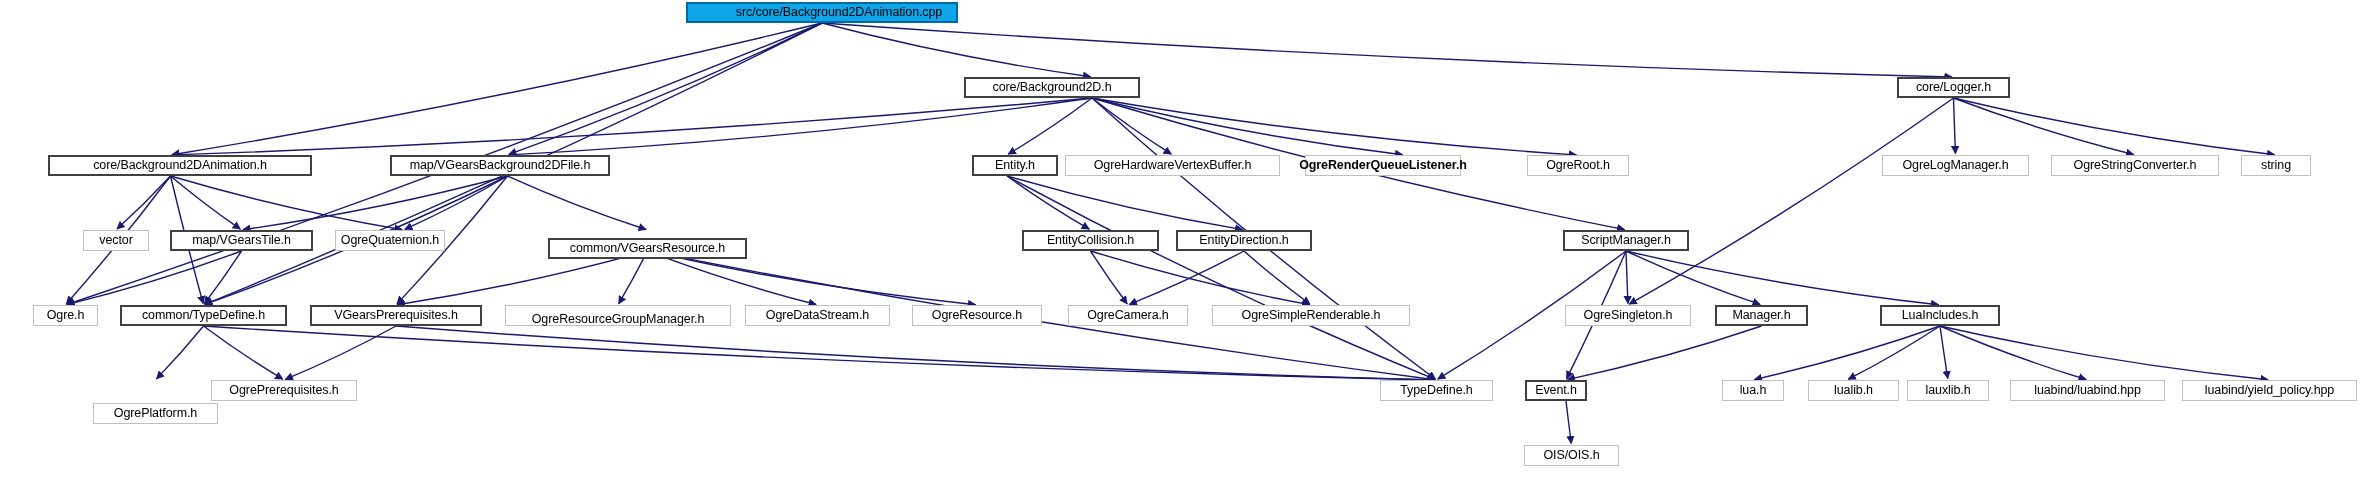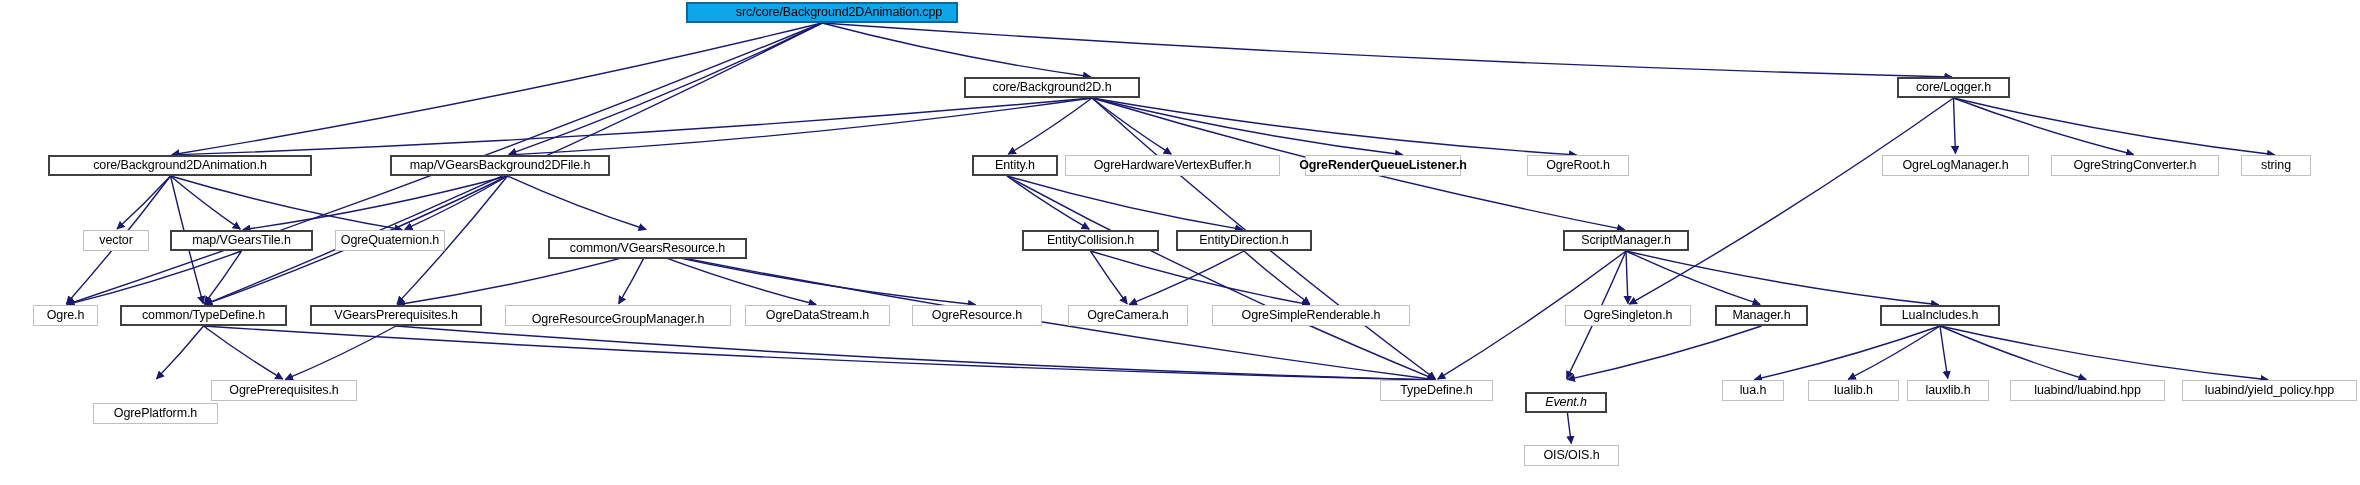--- a/index.html
+++ b/index.html
@@ -215,21 +215,21 @@
       </div>
       <div class="node" style="left: 93px; top: 380px; width: 125px; margin-top: 23px;">
         <span>OgrePlatform.h</span>
       </div>
       <div class="node" style="left: 211px; top: 380px; width: 146px;">
         <span>OgrePrerequisites.h</span>
       </div>
       <div class="node" style="left: 1380px; top: 380px; width: 113px;">
         <span>TypeDefine.h</span>
       </div>
-      <div class="node bold" style="left: 1525px; top: 392px; width: 82px; font-style: italic;">
+      <div class="node bold" style="left: 1525px; top: 380px; width: 62px;">
         <span>Event.h</span>
       </div>
       <div class="node" style="left: 1722px; top: 380px; width: 62px;">
         <span>lua.h</span>
       </div>
       <div class="node" style="left: 1808px; top: 380px; width: 91px;">
         <span>lualib.h</span>
       </div>
       <div class="node" style="left: 1907px; top: 380px; width: 82px;">
         <span>lauxlib.h</span>

